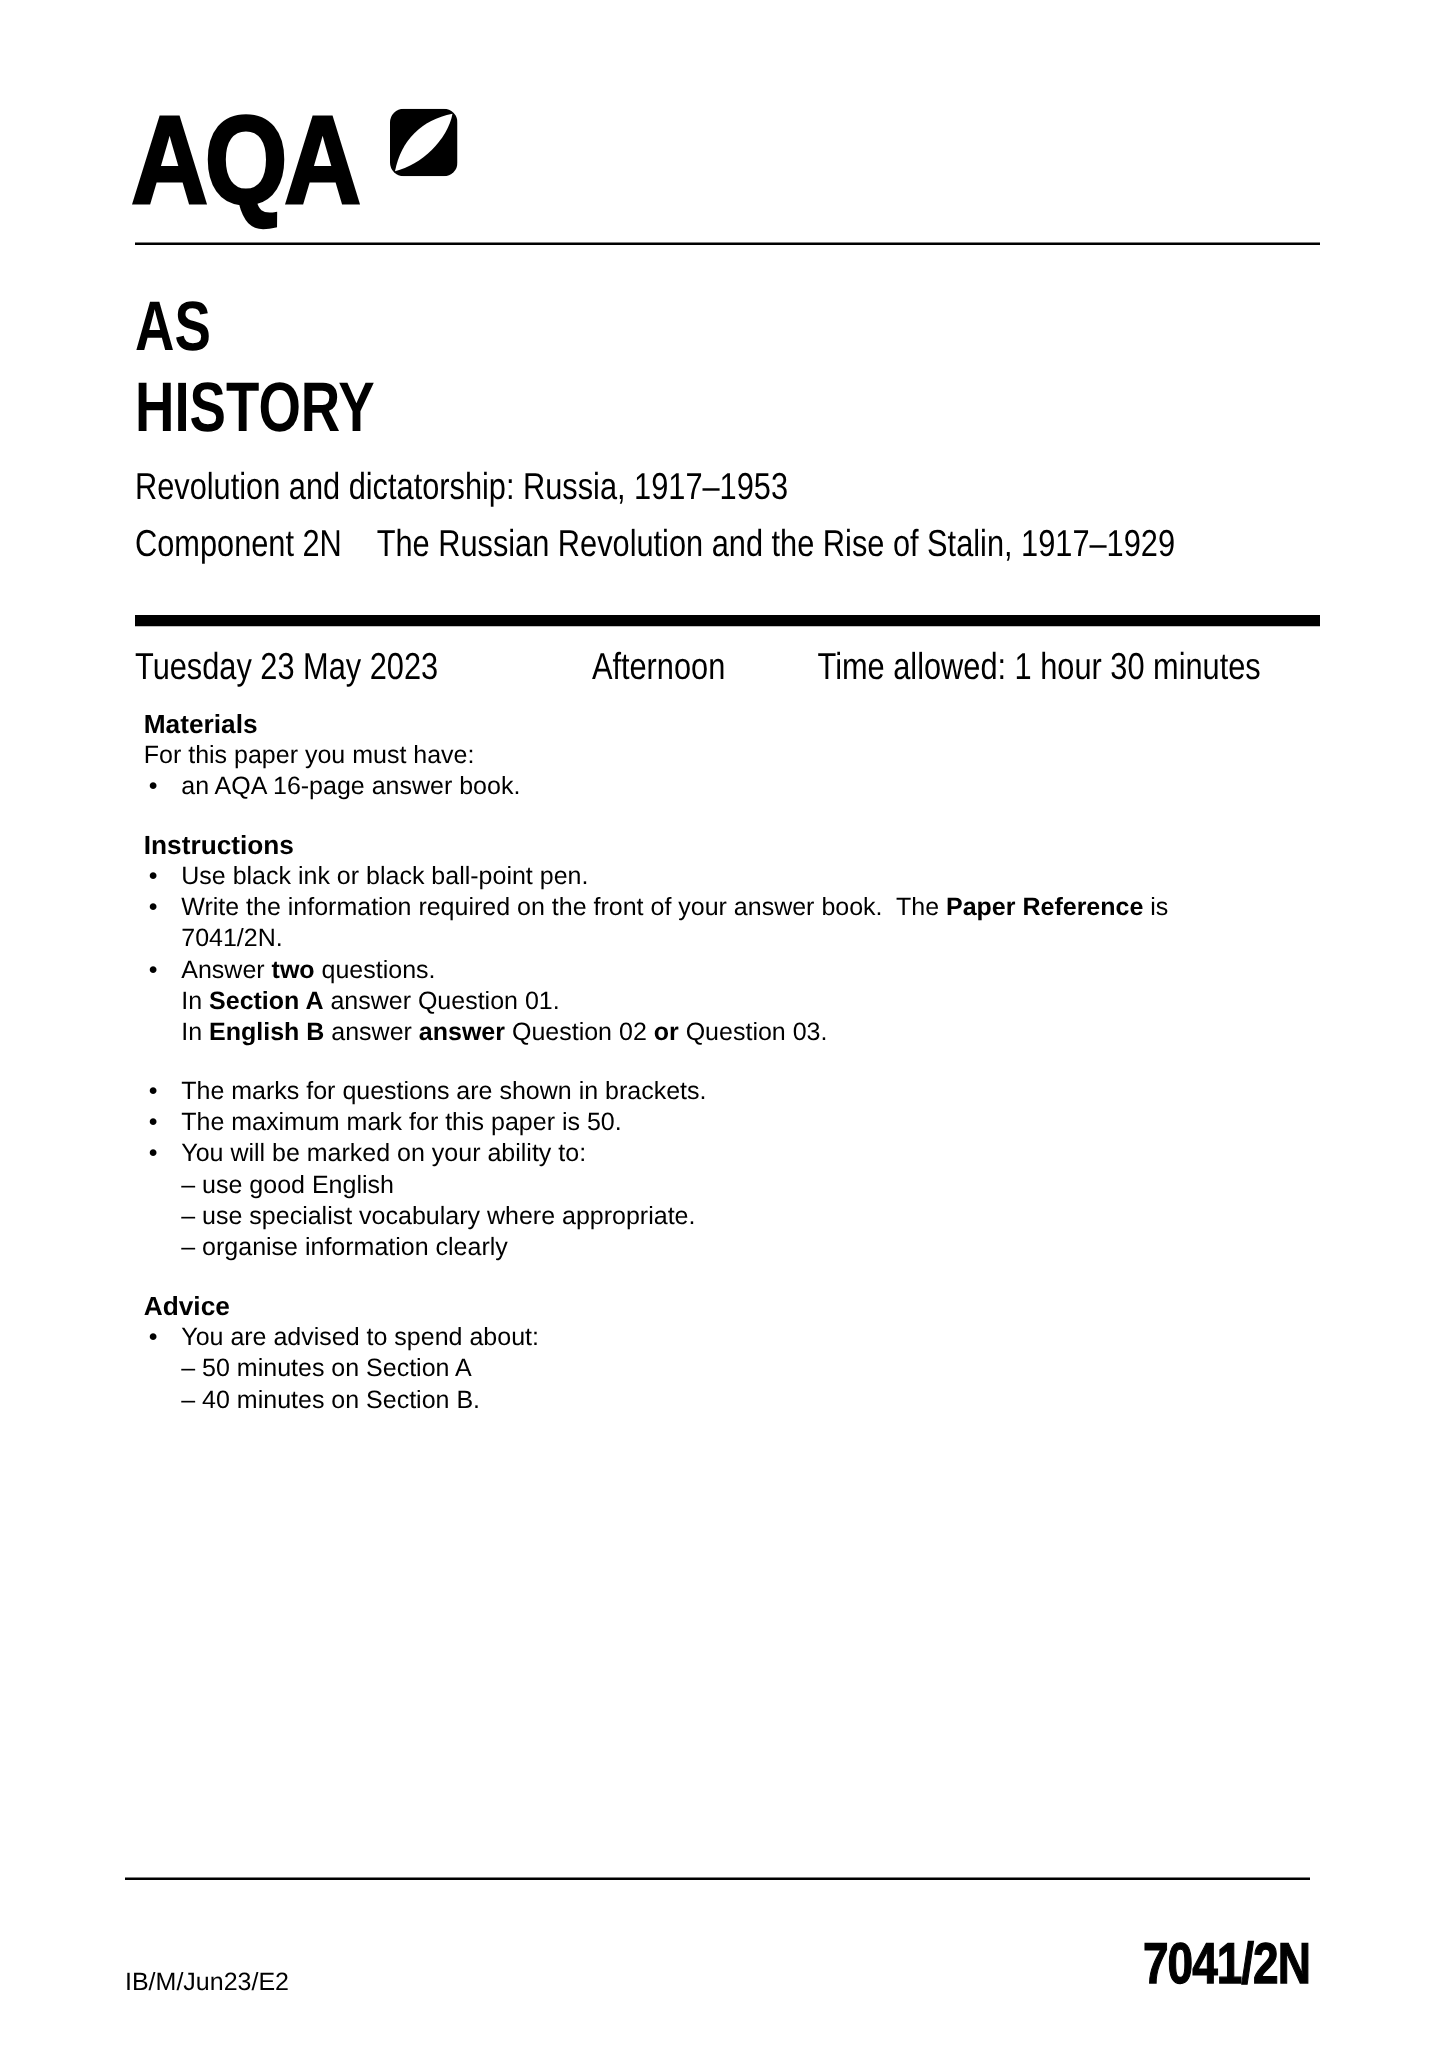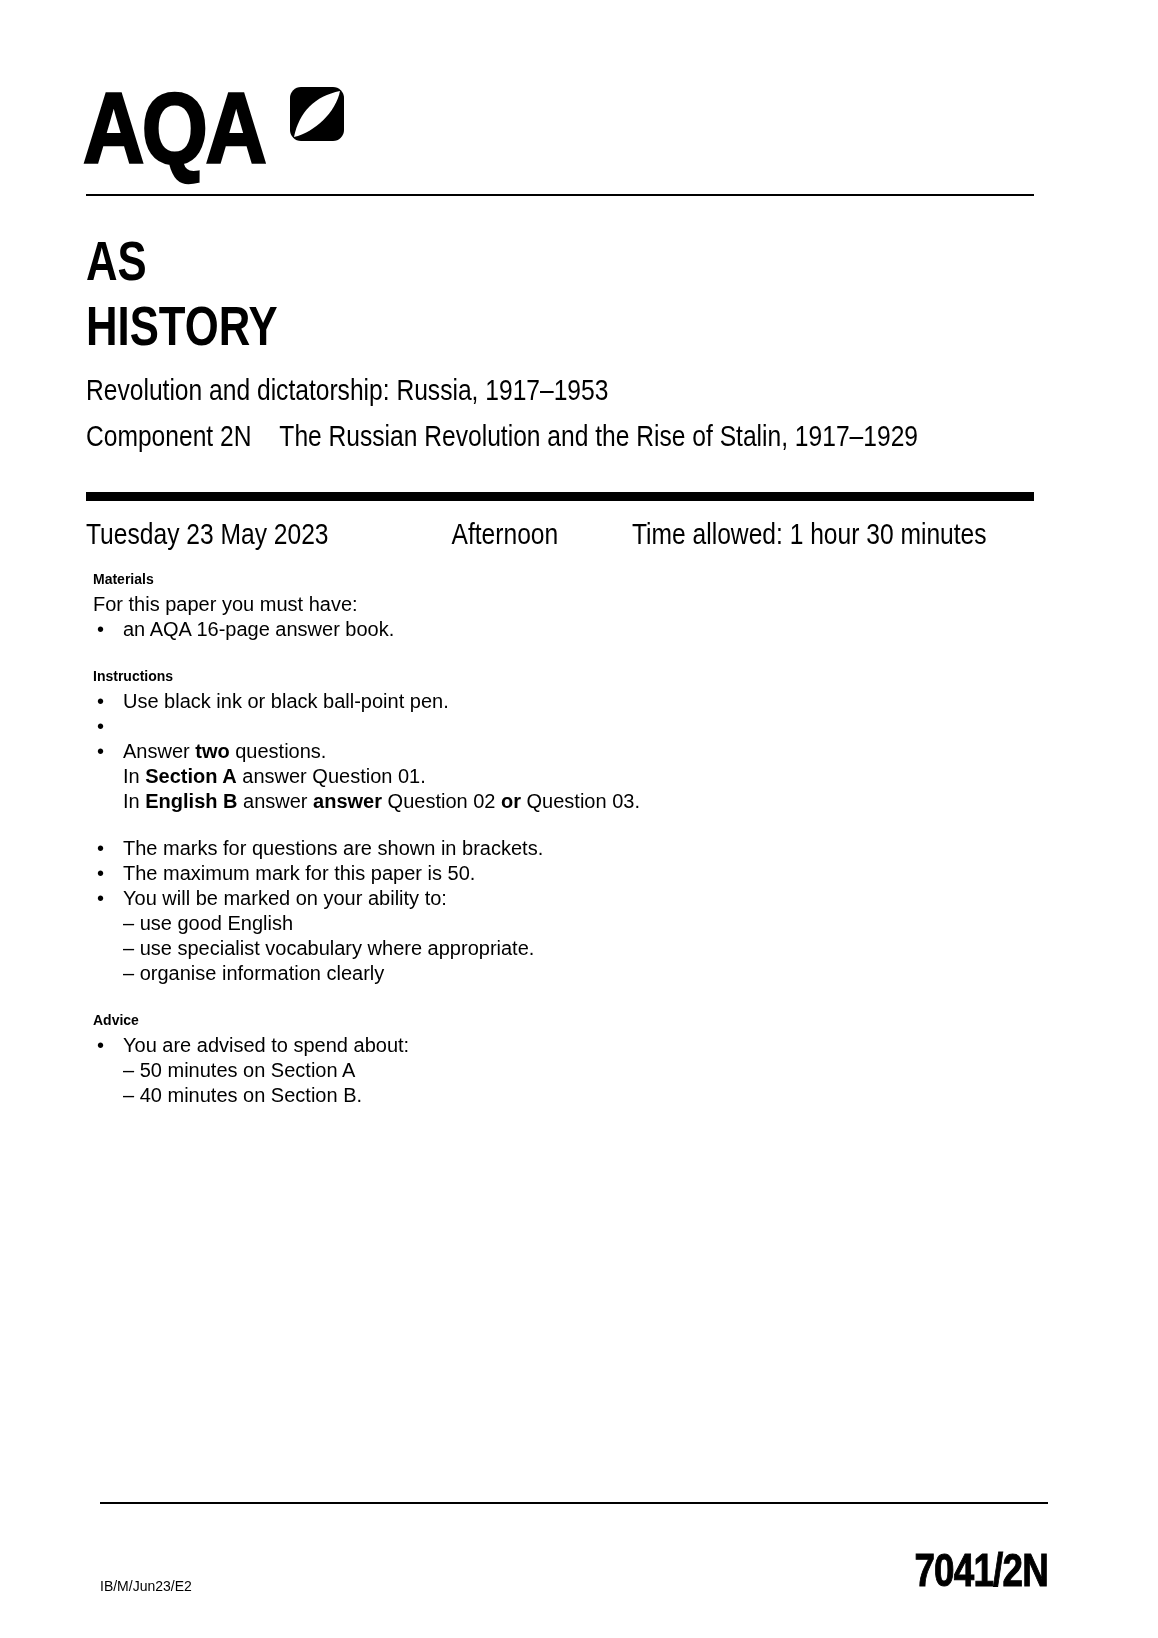--- a/index.html
+++ b/index.html
@@ -2,21 +2,21 @@
 <html><head>
 <meta charset="utf-8">
 <style>
   html, body { margin: 0; padding: 0; }
   body {
     width: 1158px; height: 1638px;
     background: #ffffff; color: #000000;
     font-family: "Liberation Sans", sans-serif;
     position: relative; overflow: hidden;
   }
-  .page { position: absolute; left: 86px; top: 0; width: 948px; }
+  .page { position: absolute; left: 108px; top: 0; width: 948px; }
 
   
   .logo { position: relative; height: 108px; margin-top: 78px; }
   .logo-text {
     position: absolute; left: -3px; top: 0;
     font-size: 100px; line-height: 100px; font-weight: 700;
     letter-spacing: -3px;
     transform: scaleX(0.85); transform-origin: 0 0;
     -webkit-text-stroke: 2.5px #000;
   }
@@ -46,32 +46,32 @@
     display: flex;
     transform: scaleX(0.82); transform-origin: 0 0;
   }
   .session .sitting { margin-left: 150px; }
   .session .time    { margin-left: 90px; }
 
   
   .sections { margin-top: 14px; padding-left: 7px; font-size: 20px; }
   .section { margin-top: 22px; }
   .section:first-child { margin-top: 0; }
-  .heading { font-size: 14px; font-weight: 700; line-height: 25px; margin: 0; }
+  .heading { font-size: 21px; font-weight: 700; line-height: 25px; margin: 0; }
   .item { display: flex; line-height: 25px; }
   .item .dot { flex: 0 0 30px; padding-left: 4px; box-sizing: border-box; }
   .item.cont { padding-left: 30px; }
   .txt { white-space: pre-wrap; }
   b { font-weight: 700; }
 
   
   .footer { position: absolute; left: 100px; top: 1502px; width: 948px; }
   .footer-rule { height: 2px; background: #000; }
   .codes { display: flex; justify-content: space-between; align-items: flex-end; margin-top: 34px; height: 56px; }
-  .board-code { font-size: 14px; line-height: 16px; }
+  .board-code { font-size: 20px; line-height: 16px; }
   .paper-code {
     font-size: 46px; line-height: 48px; font-weight: 700; letter-spacing: -1px;
     transform: scaleX(0.8); transform-origin: 100% 100%;
     -webkit-text-stroke: 1px #000;
   }
 </style>
 </head>
 <body>
 
 <div class="page">
@@ -118,20 +118,21 @@
         </div>
       </section>
       <section class="section">
         <h2 class="heading">Instructions</h2>
         <div class="item bullet">
           <span class="dot">•</span>
           <span class="txt"><span>Use black ink or black ball-point pen.</span></span>
         </div>
         <div class="item bullet">
           <span class="dot">•</span>
+          <span class="txt"><span>Write the information required on the front of your answer book.  The </span><b>Paper Reference</b><span> is</span><br><span>7041/2N.</span></span>
         </div>
         <div class="item bullet">
           <span class="dot">•</span>
           <span class="txt"><span>Answer </span><b>two</b><span> questions.</span></span>
         </div>
         <div class="item cont">
           <span class="txt"><span>In </span><b>Section A</b><span> answer Question 01.</span></span>
         </div>
         <div class="item cont">
           <span class="txt"><span>In </span><b>English B</b><span> answer </span><b>answer</b><span> Question 02 </span><b>or</b><span> Question 03.</span></span>

